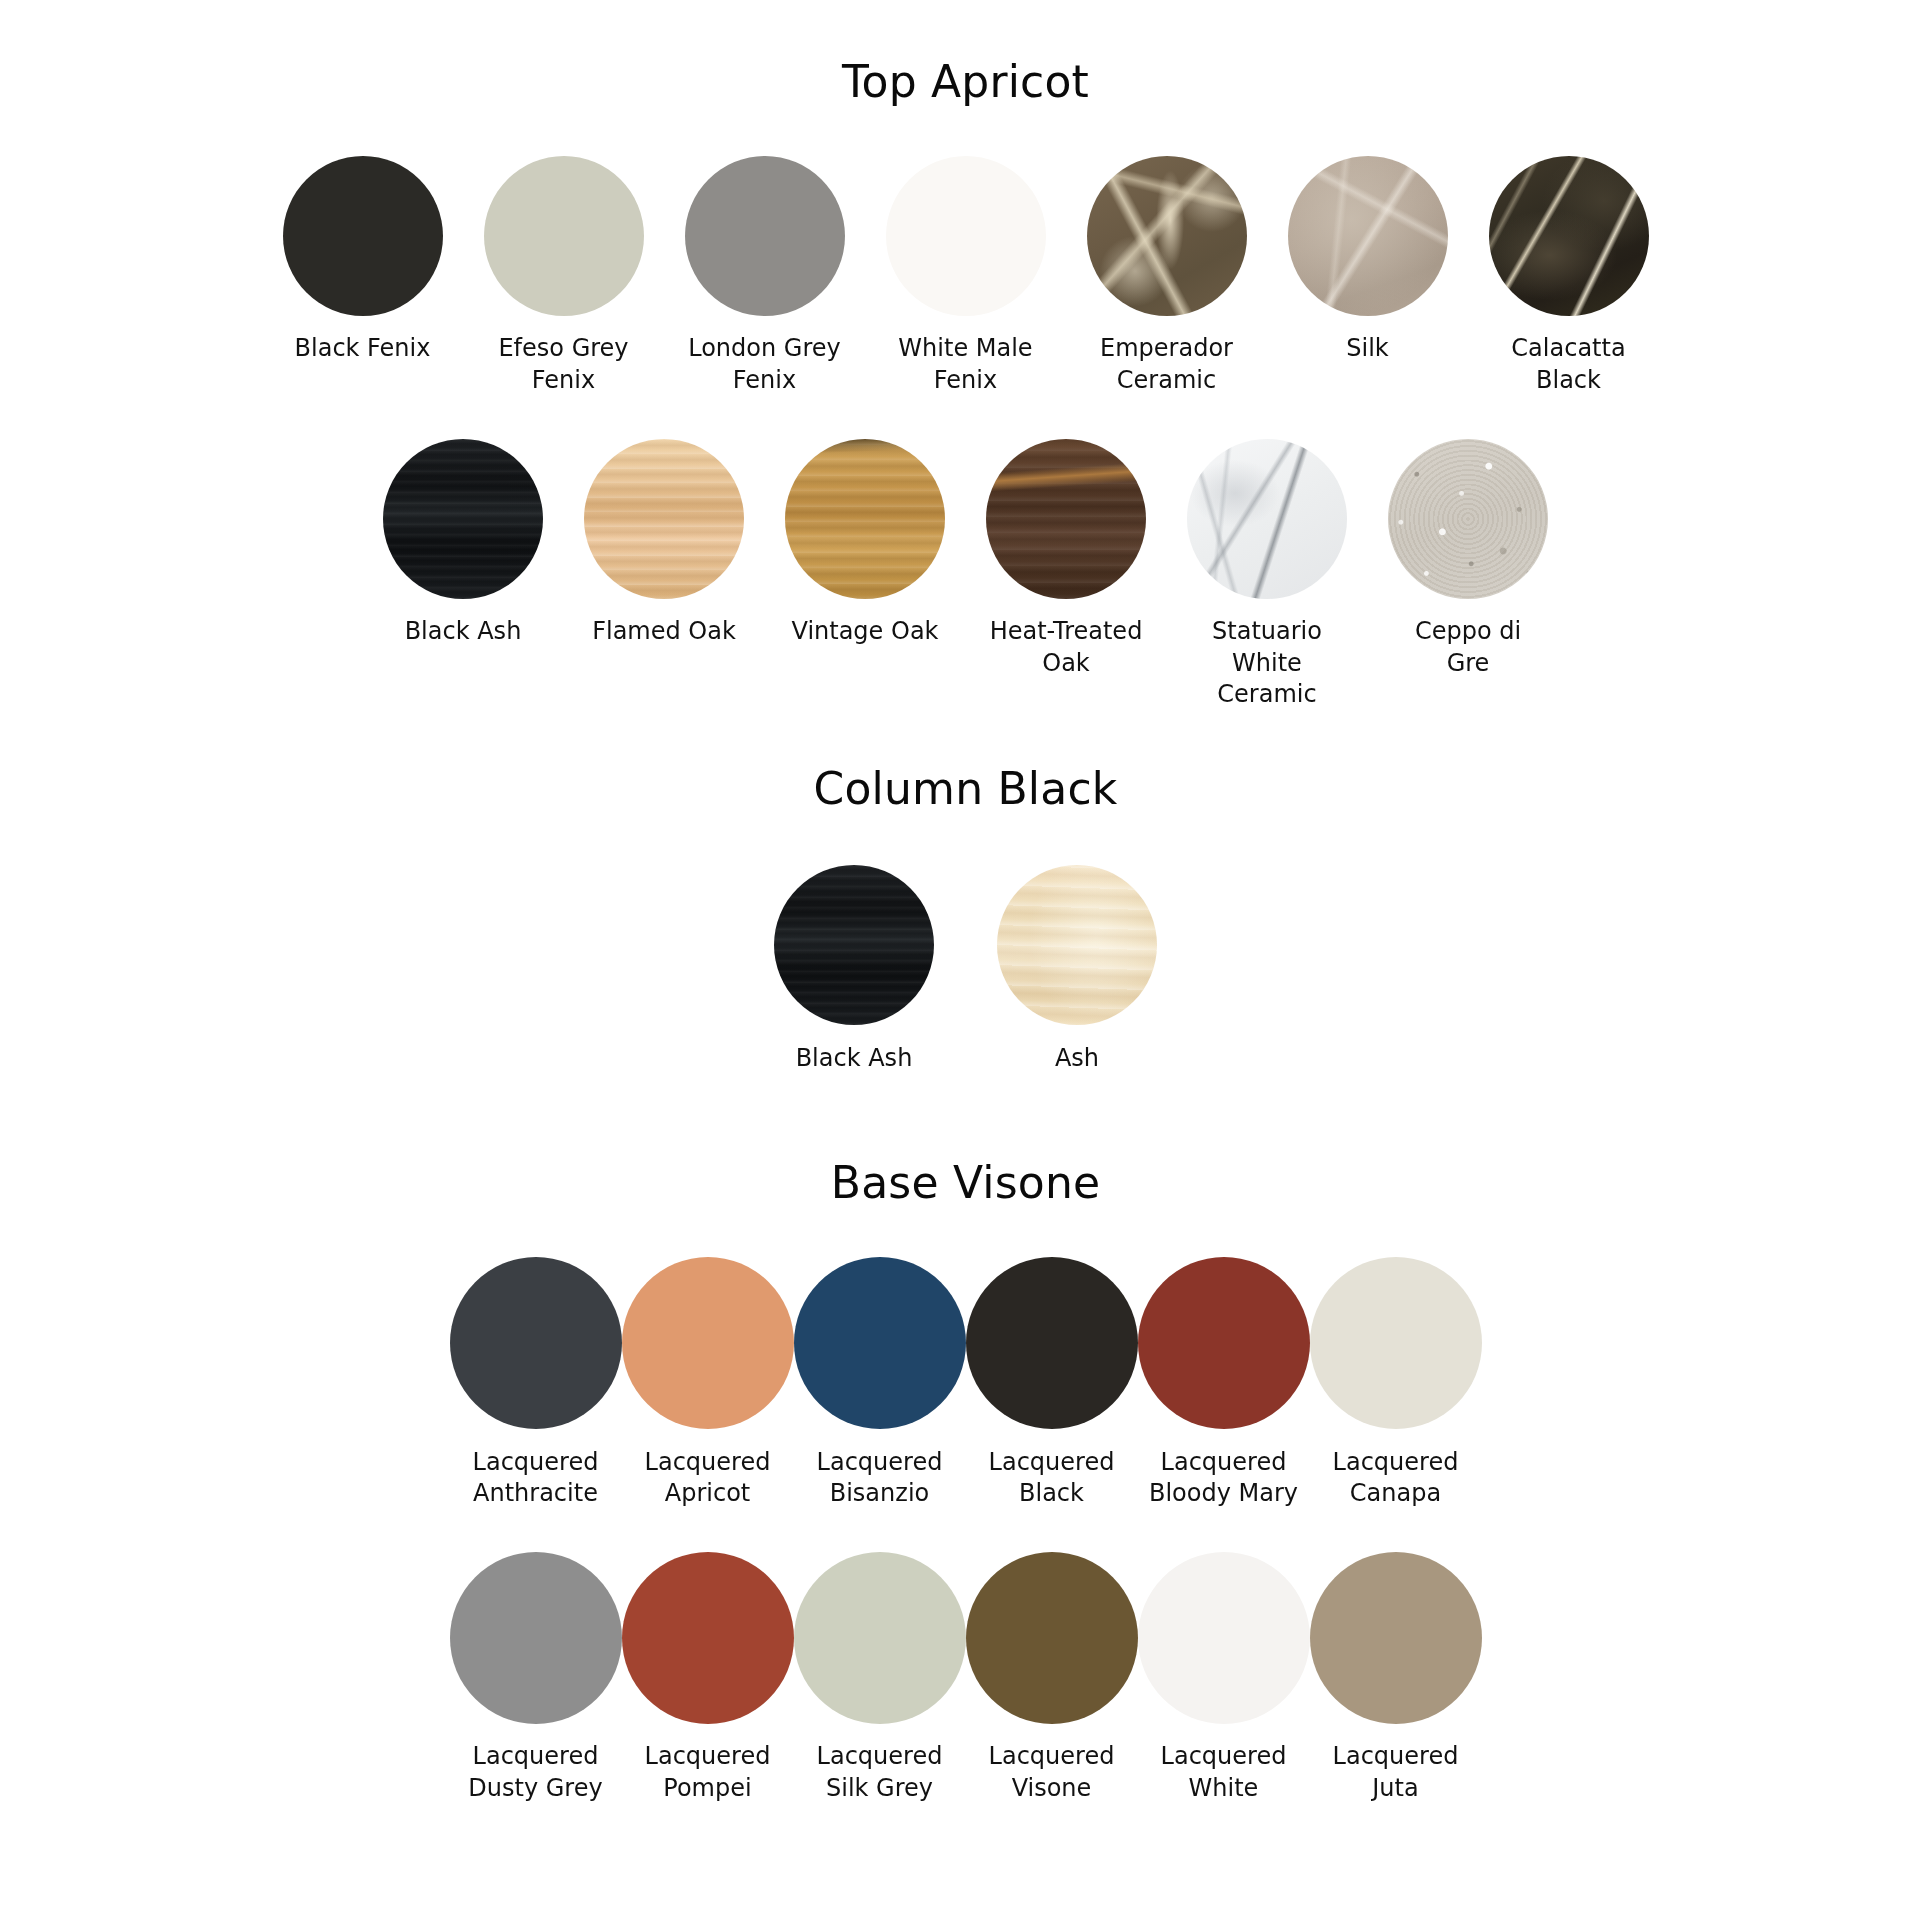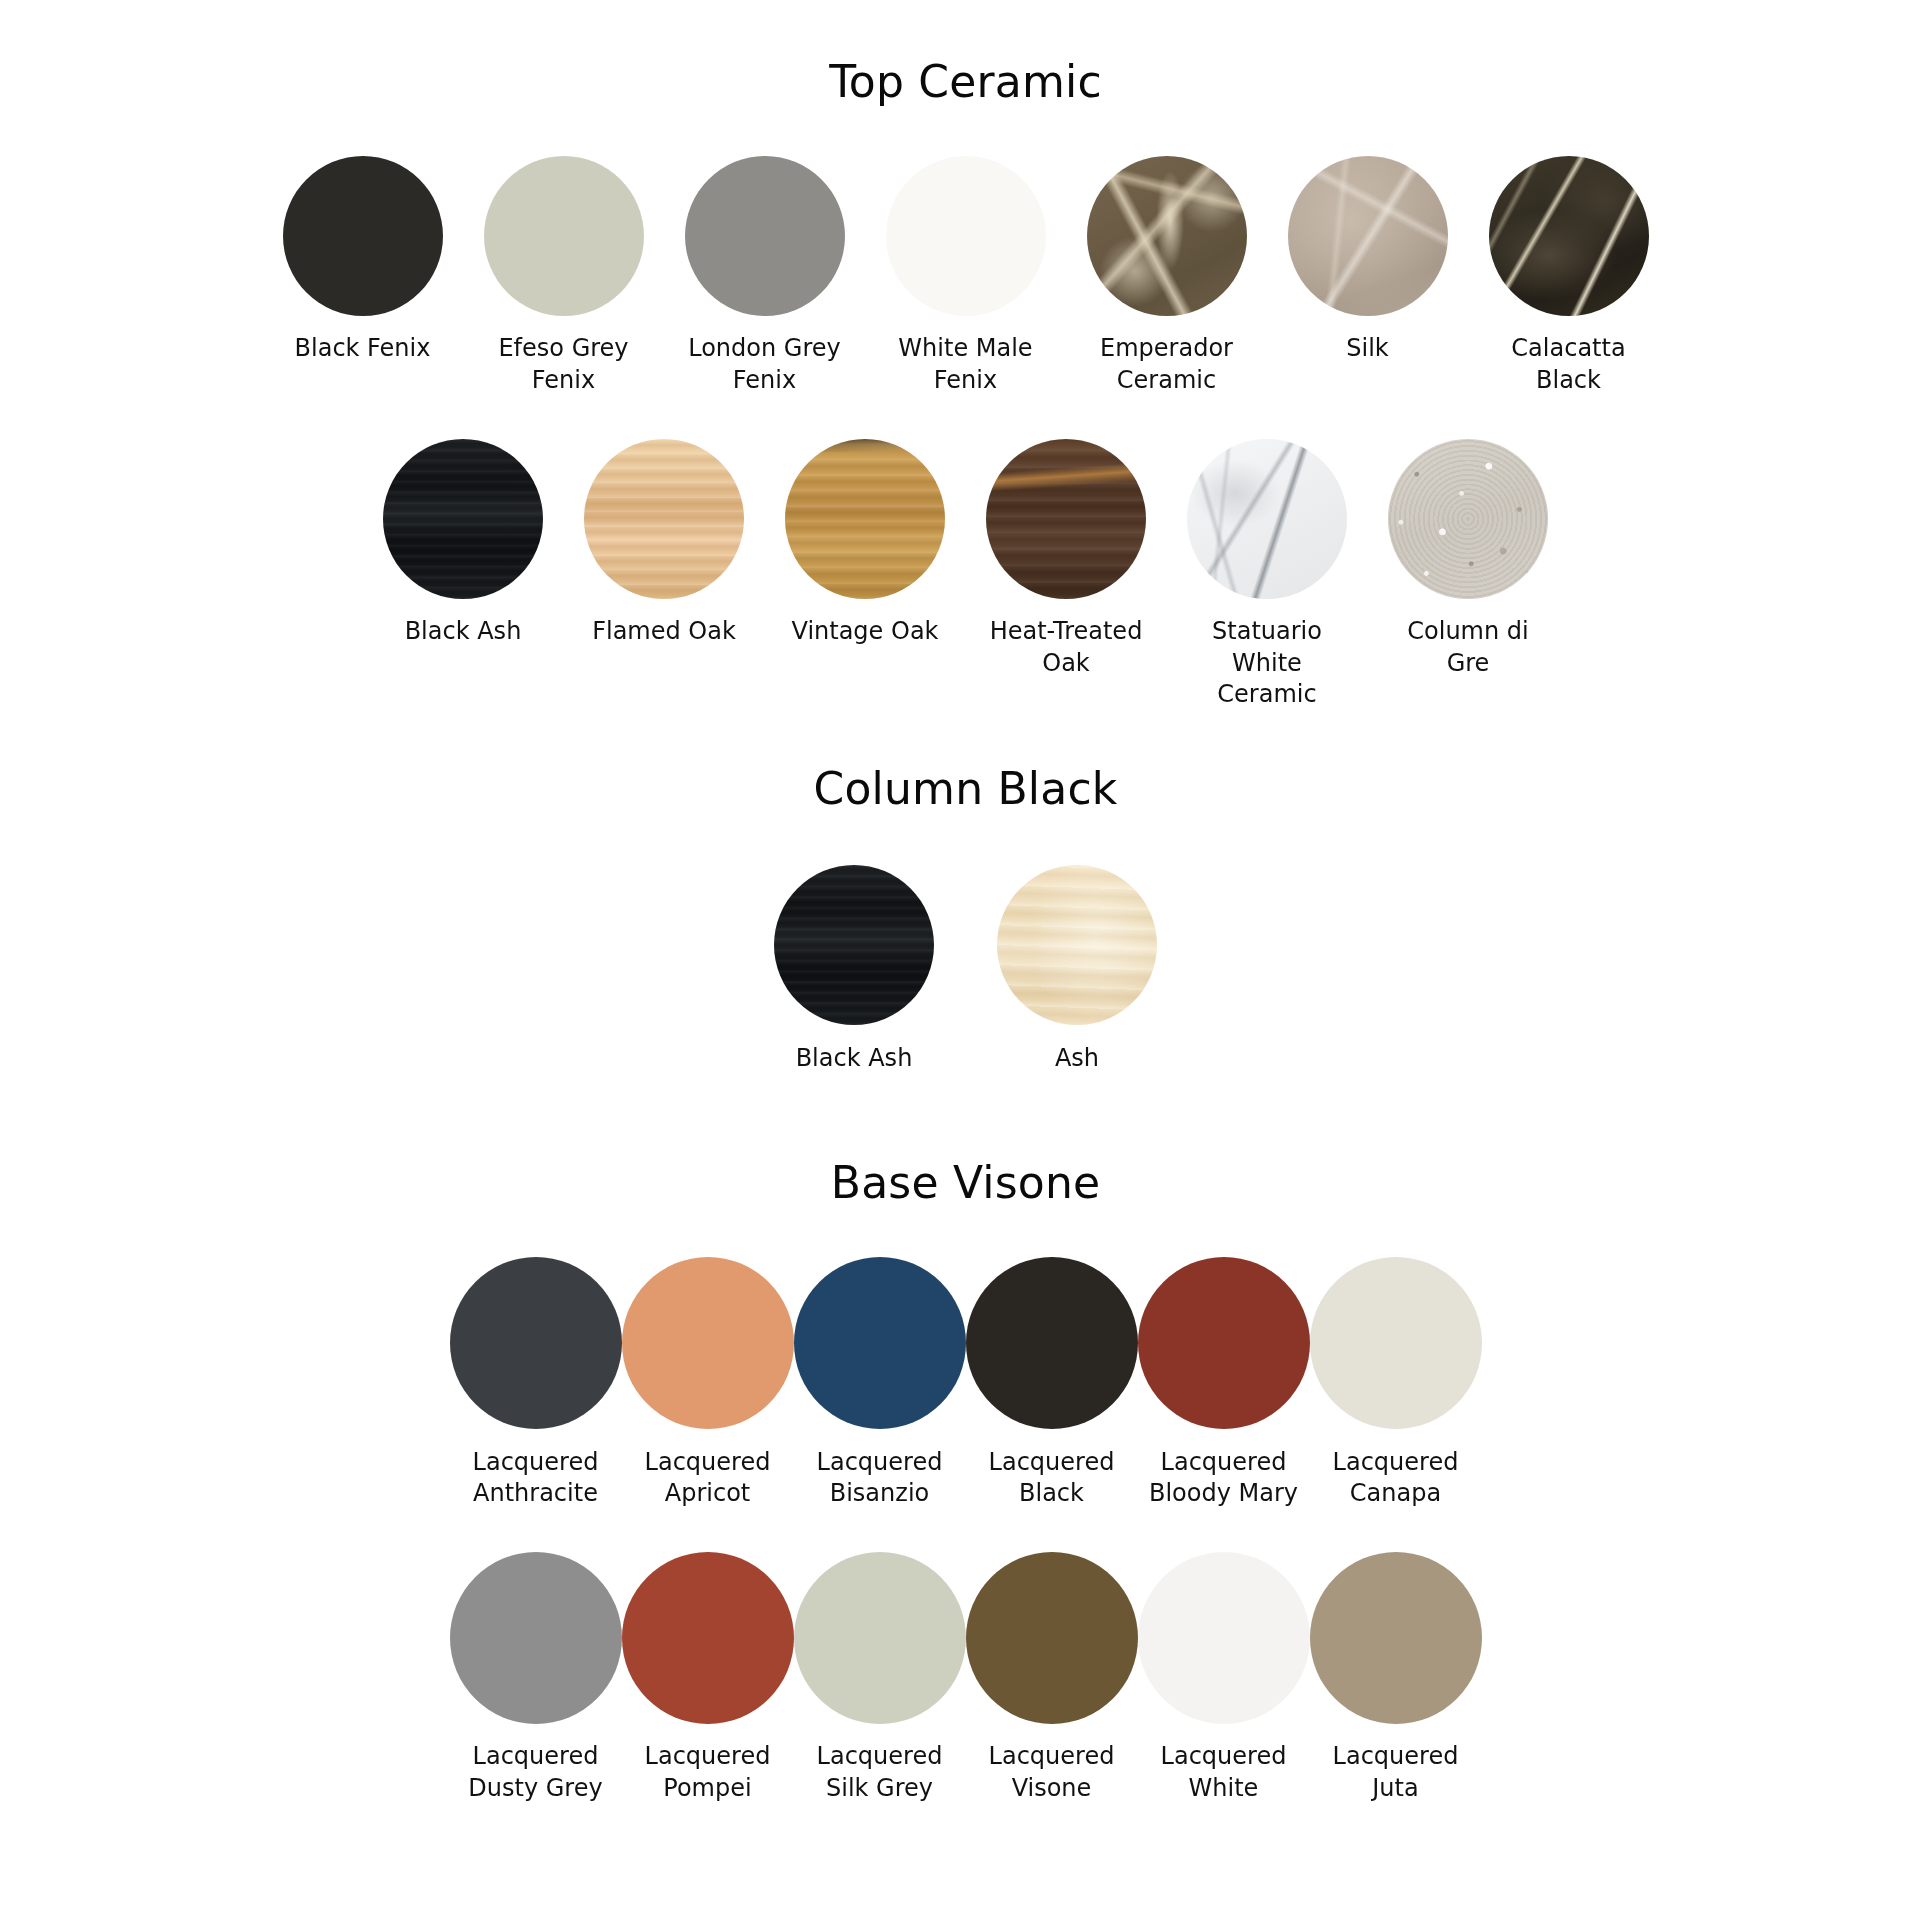--- a/index.html
+++ b/index.html
@@ -75,21 +75,21 @@
   #base-finish .swatch{width:172px;height:172px;}
 
   .row-gap{height:42px;}
 </style>
 </head>
 <body>
 
 <div class="page">
   <div id="sections-root">
       <div id="top-finish">
-        <div class="section-title">Top Ceramic</div>
+        <div class="section-title">Top Apricot</div>
         <div class="grid">
           <div class="cell">
             <div class="swatch" style="background-color: rgb(43, 42, 38);"></div>
             <div class="caption">Black Fenix</div>
           </div>
           <div class="cell">
             <div class="swatch" style="background-color: rgb(205, 205, 190);"></div>
             <div class="caption">Efeso Grey
 Fenix</div>
           </div>
@@ -138,21 +138,21 @@
 Oak</div>
           </div>
           <div class="cell">
             <div class="swatch" style="background-color: rgb(236, 237, 237); background-image: linear-gradient(-72deg, rgba(120, 126, 132, 0) 41%, rgba(120, 126, 132, 0.72) 43.4%, rgba(120, 126, 132, 0) 45.8%), linear-gradient(-58deg, rgba(140, 146, 152, 0) 57%, rgba(140, 146, 152, 0.5) 59%, rgba(140, 146, 152, 0) 61%), linear-gradient(74deg, rgba(150, 156, 162, 0) 22%, rgba(150, 156, 162, 0.38) 24%, rgba(150, 156, 162, 0) 26%), linear-gradient(-84deg, rgba(160, 166, 172, 0) 74%, rgba(160, 166, 172, 0.34) 76%, rgba(160, 166, 172, 0) 78%), radial-gradient(40% 30% at 30% 34%, rgba(175, 180, 186, 0.4) 0%, rgba(175, 180, 186, 0) 70%), linear-gradient(150deg, rgb(246, 247, 248) 0%, rgb(236, 238, 239) 50%, rgb(228, 230, 232) 100%);"></div>
             <div class="caption">Statuario
 White
 Ceramic</div>
           </div>
           <div class="cell">
             <div class="swatch" style="background-color: rgb(203, 198, 189); background-image: radial-gradient(circle at 18% 22%, rgba(120, 114, 104, 0.55) 0px, rgba(120, 114, 104, 0.55) 1.9px, rgba(0, 0, 0, 0) 2.9px), radial-gradient(circle at 63% 17%, rgba(255, 255, 255, 0.9) 0px, rgba(255, 255, 255, 0.9) 2.9px, rgba(0, 0, 0, 0) 3.9px), radial-gradient(circle at 82% 44%, rgba(130, 124, 112, 0.5) 0px, rgba(130, 124, 112, 0.5) 1.9px, rgba(0, 0, 0, 0) 2.9px), radial-gradient(circle at 34% 58%, rgba(255, 255, 255, 0.85) 0px, rgba(255, 255, 255, 0.85) 2.9px, rgba(0, 0, 0, 0) 3.9px), radial-gradient(circle at 52% 78%, rgba(115, 110, 100, 0.5) 0px, rgba(115, 110, 100, 0.5) 1.9px, rgba(0, 0, 0, 0) 2.9px), radial-gradient(circle at 24% 84%, rgba(255, 255, 255, 0.8) 0px, rgba(255, 255, 255, 0.8) 1.9px, rgba(0, 0, 0, 0) 2.9px), radial-gradient(circle at 72% 70%, rgba(140, 134, 122, 0.45) 0px, rgba(140, 134, 122, 0.45) 2.9px, rgba(0, 0, 0, 0) 3.9px), radial-gradient(circle at 46% 34%, rgba(255, 255, 255, 0.7) 0px, rgba(255, 255, 255, 0.7) 1.9px, rgba(0, 0, 0, 0) 2.9px), radial-gradient(circle at 88% 84%, rgba(125, 120, 108, 0.45) 0px, rgba(125, 120, 108, 0.45) 1.9px, rgba(0, 0, 0, 0) 2.9px), radial-gradient(circle at 8% 52%, rgba(255, 255, 255, 0.7) 0px, rgba(255, 255, 255, 0.7) 1.9px, rgba(0, 0, 0, 0) 2.9px), repeating-radial-gradient(circle, rgba(150, 144, 132, 0.1) 0px, rgba(150, 144, 132, 0.1) 1.9px, rgba(255, 255, 255, 0.1) 1.9px, rgba(255, 255, 255, 0.1) 4.8px), linear-gradient(160deg, rgb(211, 206, 197) 0%, rgb(201, 195, 185) 50%, rgb(207, 202, 193) 100%);"></div>
-            <div class="caption">Column di
+            <div class="caption">Ceppo di
 Gre</div>
           </div>
         </div>
       </div>
       <div id="column-finish">
         <div class="section-title">Column Black</div>
         <div class="grid">
           <div class="cell">
             <div class="swatch" style="background-color: rgb(22, 24, 26); background-image: repeating-linear-gradient(0deg, rgba(255, 255, 255, 0.055) 0px, rgba(255, 255, 255, 0) 2.9px, rgba(0, 0, 0, 0.1) 6.8px, rgba(255, 255, 255, 0.03) 10.6px), linear-gradient(rgb(30, 33, 36) 0%, rgb(16, 18, 20) 28%, rgb(32, 36, 39) 46%, rgb(13, 15, 17) 66%, rgb(25, 28, 31) 100%);"></div>
             <div class="caption">Black Ash</div>

